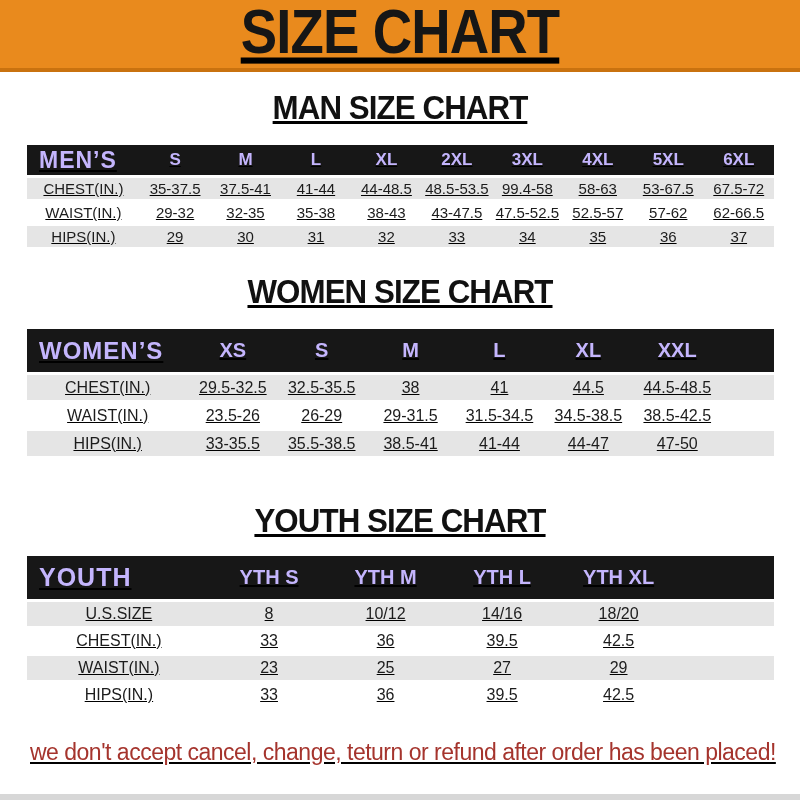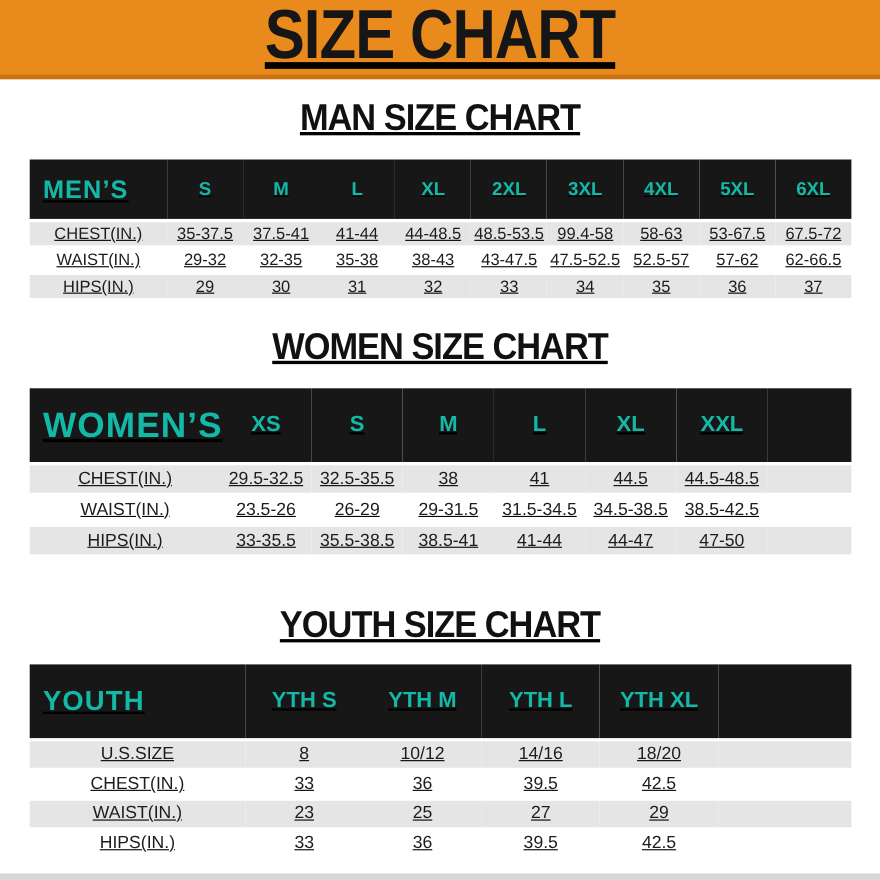--- a/index.html
+++ b/index.html
@@ -61,45 +61,45 @@
   .m-women { margin-top: 17px; }
   .m-youth { margin-top: 15px; }
   table {
     width: 100%;
     border-collapse: separate;
     border-spacing: 0 3px;
     table-layout: fixed;
   }
   thead th {
     background: #171717;
-    color: #14b8a6;
+    color: #c4b5fd;
     font-weight: bold;
     text-align: center;
-    padding: 12px;
+    padding: 0;
   }
   thead th.corner {
     text-align: left;
     padding-left: 12px;
     letter-spacing: 1px;
   }
   tbody td {
     text-align: center;
     color: #1c1c1c;
     padding: 0;
   }
   tbody tr:nth-child(odd)  td { background: #E5E5E5; }
   tbody tr:nth-child(even) td { background: #ffffff; }
   
   .t-men thead th { height: 30px; font-size: 17px; }
   .t-men thead th.corner { font-size: 23px; }
   .t-men tbody td { height: 21px; font-size: 15px; }
   .t-men th:first-child, .t-men td:first-child { width: 13.5%; }
   
   .t-women thead th { height: 43px; font-size: 20px; }
-  .t-women thead th.corner { font-size: 32px; margin-left: 41px; }
+  .t-women thead th.corner { font-size: 24px; margin-left: 41px; }
   .t-women tbody td { height: 25px; font-size: 16px; }
   .t-women th:first-child, .t-women td:first-child { width: 20%; }
   .t-women th.spacer, .t-women td.spacer { width: 7%; }
   
   .t-youth thead th { height: 43px; font-size: 20px; }
   .t-youth thead th.corner { font-size: 25px; }
   .t-youth tbody td { height: 24px; font-size: 16px; }
   .t-youth th:first-child, .t-youth td:first-child { width: 23%; }
   .t-youth th.spacer, .t-youth td.spacer { width: 13%; }
   

